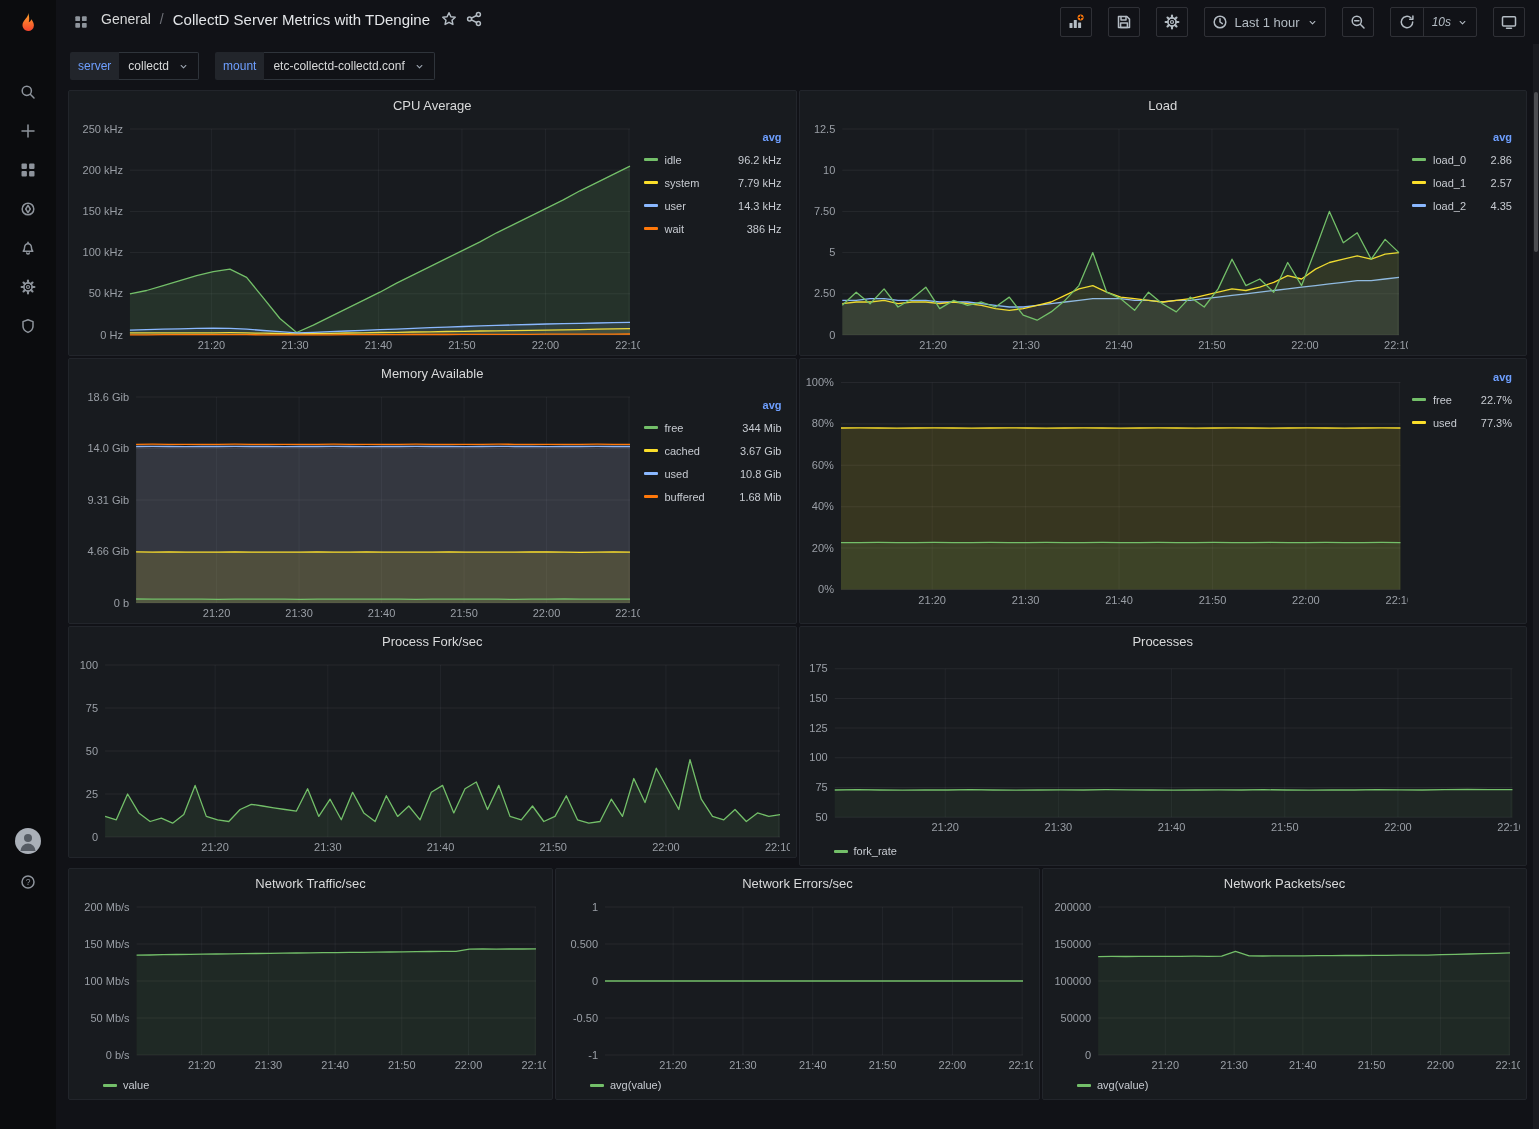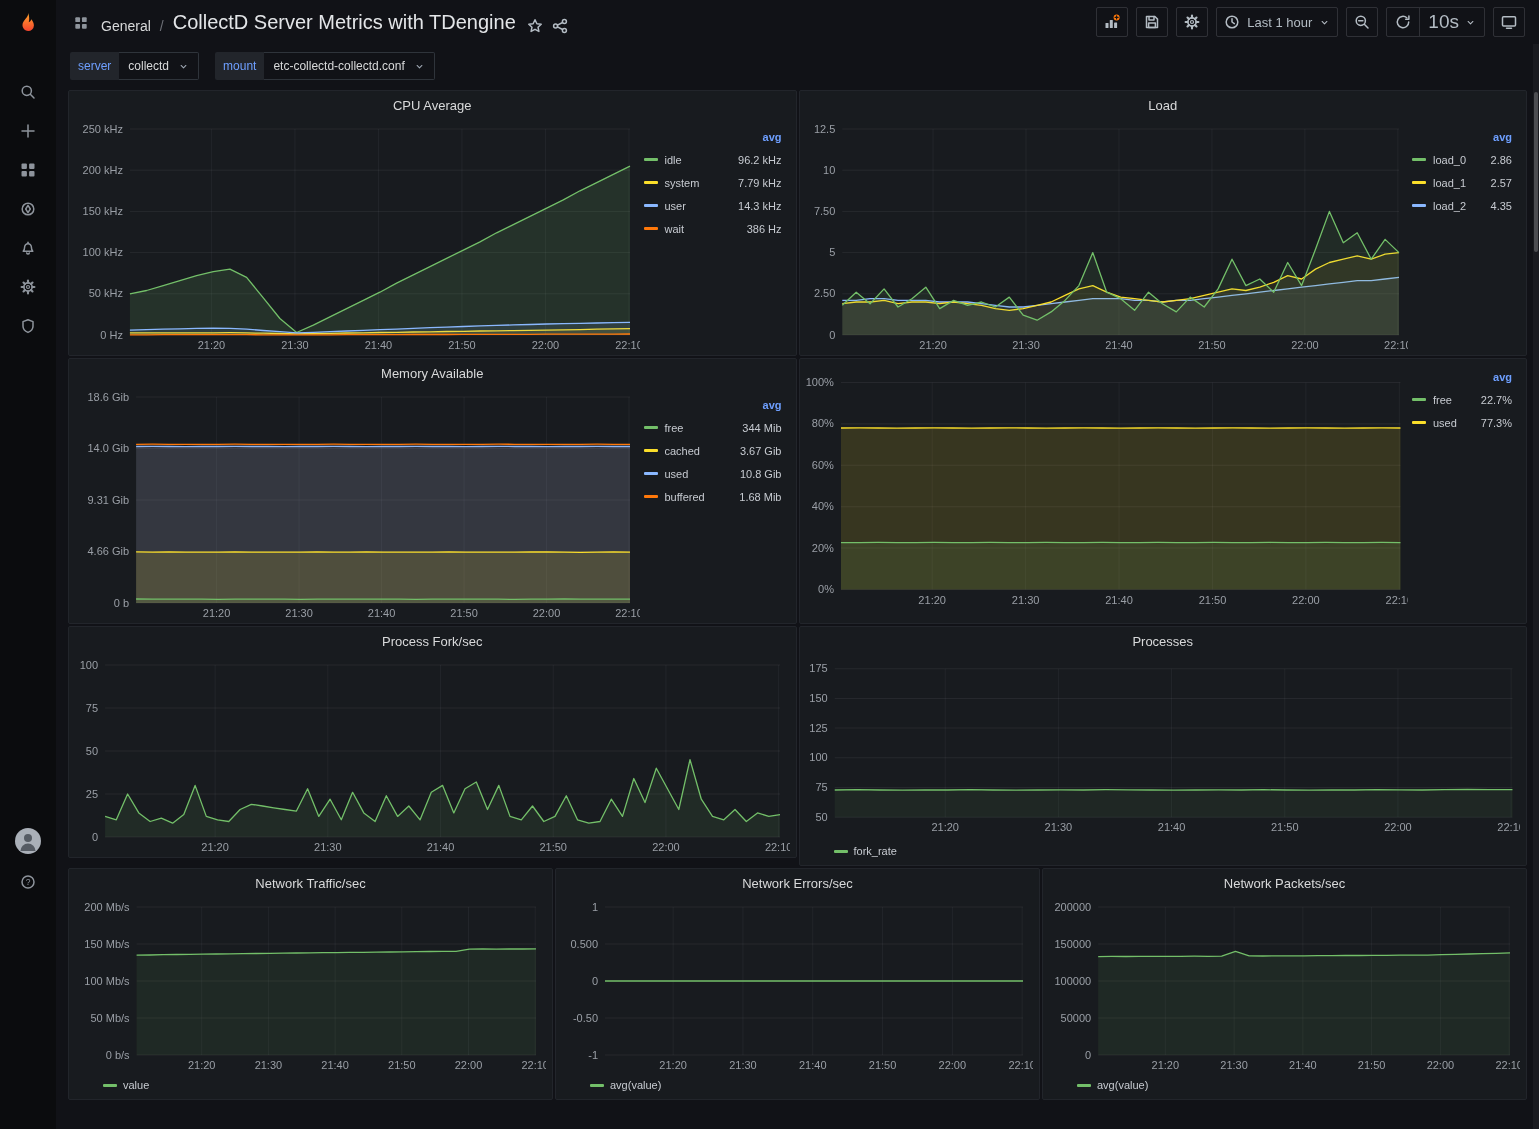--- a/index.html
+++ b/index.html
@@ -15,28 +15,28 @@
   .avatar { width:26px; height:26px; border-radius:50%; background:#aab0b8; display:flex; align-items:center; justify-content:center; cursor:pointer; overflow:hidden; }
 
   
   .i { width:16px; height:16px; stroke:currentColor; fill:none; stroke-width:1.5; stroke-linecap:round; stroke-linejoin:round; display:block; }
   .i.sm { width:14px; height:14px; }
   .i.xs { width:11px; height:11px; }
 
   
   .main { flex:1; min-width:0; display:flex; flex-direction:column; }
   .topbar { height:44px; flex:0 0 44px; display:flex; align-items:center; justify-content:space-between; padding:0 14px 0 14px; }
-  .tb-left { display:flex; align-items:flex-end; gap:9px; color:#b4bcc4; }
+  .tb-left { display:flex; align-items:flex-start; gap:9px; color:#b4bcc4; }
   .crumb-folder { font-size:14px; color:#d8d9da; cursor:pointer; }
   .crumb-sep { color:#6e7077; font-size:14px; }
-  .crumb-title { font-size:20px; font-weight:500; color:#e3e5e8; cursor:pointer; margin-right:2px; }
-  .tb-right { display:flex; align-items:center; gap:8px; }
+  .crumb-title { font-size:15px; font-weight:500; color:#e3e5e8; cursor:pointer; margin-right:2px; }
+  .tb-right { display:flex; align-items:center; gap:16px; }
   .tbb { height:30px; min-width:30px; border:1px solid rgba(204,204,220,0.16); border-radius:2px; background:transparent; color:#b4bcc4; display:inline-flex; align-items:center; justify-content:center; gap:7px; padding:0 7px; font-size:13px; font-family:inherit; cursor:pointer; }
   .tb-group { display:flex; align-items:stretch; border:1px solid rgba(204,204,220,0.16); border-radius:2px; height:30px; }
-  .tb-group .seg { border:none; background:transparent; color:#b4bcc4; display:inline-flex; align-items:center; gap:6px; padding:0 8px; font-size:19px; font-family:inherit; cursor:pointer; }
+  .tb-group .seg { border:none; background:transparent; color:#b4bcc4; display:inline-flex; align-items:center; gap:6px; padding:0 8px; font-size:12px; font-family:inherit; cursor:pointer;font-style:italic; }
   .tb-group .seg + .seg { border-left:1px solid rgba(204,204,220,0.16); }
 
   
   .subbar { flex:0 0 40px; display:flex; align-items:center; gap:16px; padding:6px 14px 2px 14px; }
   .var-chip { display:flex; align-items:stretch; font-size:12px; height:28px; cursor:pointer; }
   .var-label { background:#22252b; color:#6e9fff; padding:0 8px; display:flex; align-items:center; border-radius:2px 0 0 2px; font-weight:500; }
   .var-value { background:#111217; border:1px solid #2f343b; border-left:none; padding:0 9px; color:#d8d9da; display:flex; align-items:center; gap:9px; border-radius:0 2px 2px 0; }
   .var-value .i { width:11px; height:11px; color:#9fa7b3; }
 
   

